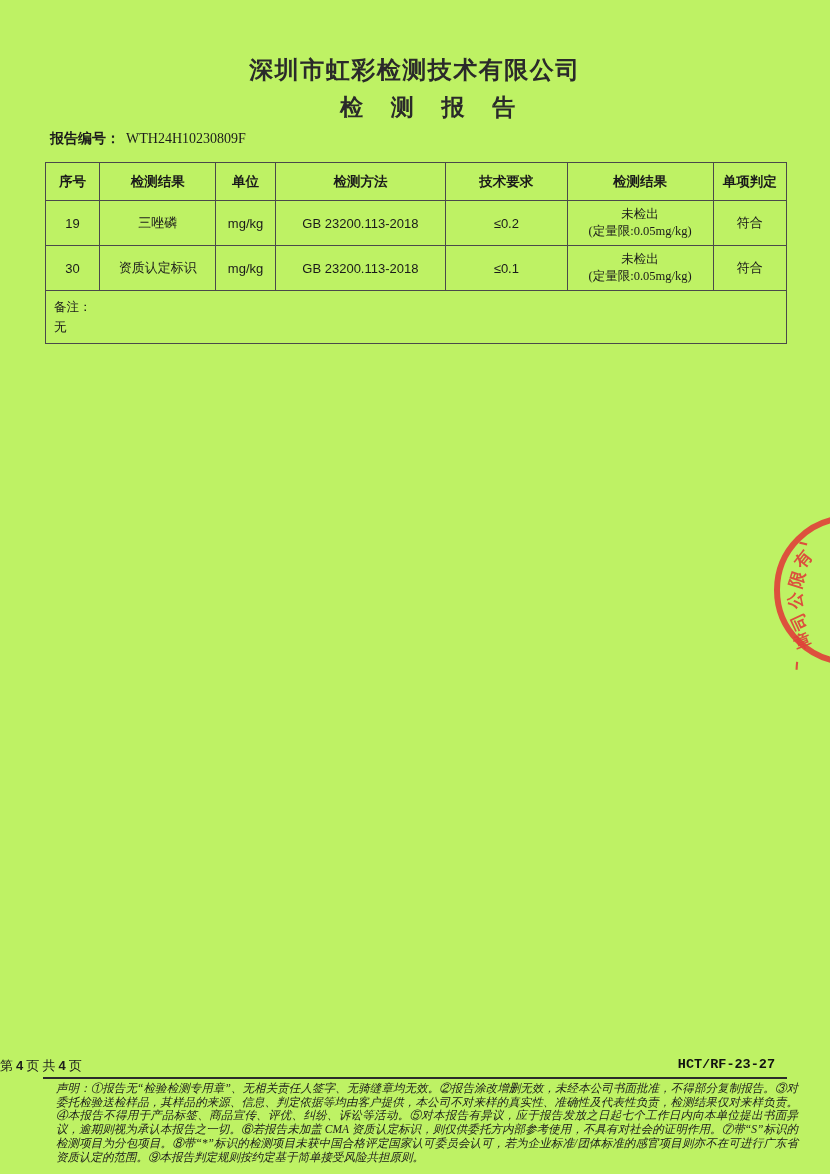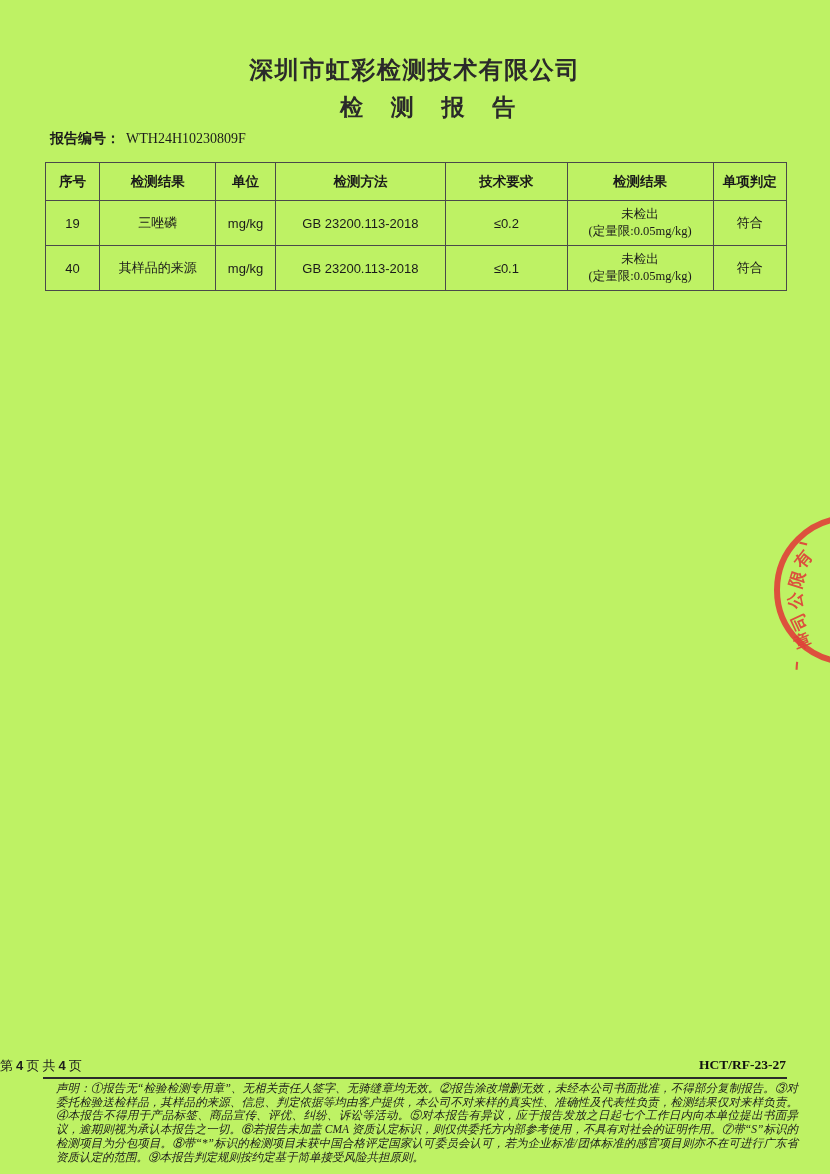--- a/index.html
+++ b/index.html
@@ -64,21 +64,21 @@
   .sc-f2 { left:789px; top:652px; font-size:10px; transform:rotate(-140deg); }
 
   .page-footer-line {
     position:absolute; top:1057px; left:0; width:100%; height:18px; font-size:13px;
   }
   .page-info {
     position:absolute; left:0; width:100%; color:#1c1c1c;
   }
   .page-info b { font-family:"Liberation Sans", sans-serif; font-weight:700; padding:0 3px; }
   .doc-code {
-    position:absolute; right:44px; top:0; font-family:Liberation Serif, serif;
+    position:absolute; right:55px; top:0; font-family:Liberation Mono, monospace;
     font-weight:700; font-size:13.5px; color:#111;
   }
   .footer-rule {
     position:absolute; top:1077px; left:43px; width:744px; height:0;
     border-top:2px solid #2b2b2b;
   }
   .disclaimer {
     position:absolute; top:1082px; left:56px; width:742px;
     font-size:11.5px; line-height:13.7px; text-align:justify; color:#1b1b1b;font-style:italic;
   }
@@ -123,30 +123,36 @@
         <td>mg/kg</td>
         <td>GB 23200.113-2018</td>
         <td>≤0.2</td>
         <td class="cjk result-cell">
           <div>未检出</div>
           <div>(定量限:0.05mg/kg)</div>
         </td>
         <td class="cjk">符合</td>
       </tr>
       <tr>
-        <td>40</td>
-        <td class="cjk">其样品的来源</td>
+        <td>30</td>
+        <td class="cjk">资质认定标识</td>
         <td>mg/kg</td>
         <td>GB 23200.113-2018</td>
         <td>≤0.1</td>
         <td class="cjk result-cell">
           <div>未检出</div>
           <div>(定量限:0.05mg/kg)</div>
         </td>
         <td class="cjk">符合</td>
+      </tr>
+      <tr>
+        <td class="remarks" colspan="7">
+          <div>备注：</div>
+          <div>无</div>
+        </td>
       </tr>
     </tbody>
   </table>
 
 
   <div class="stamp">
     <div class="stamp-ring"></div>
     <span class="sc-f1">丶</span>
     <span class="sc-0">有</span>
     <span class="sc-1">限</span>

